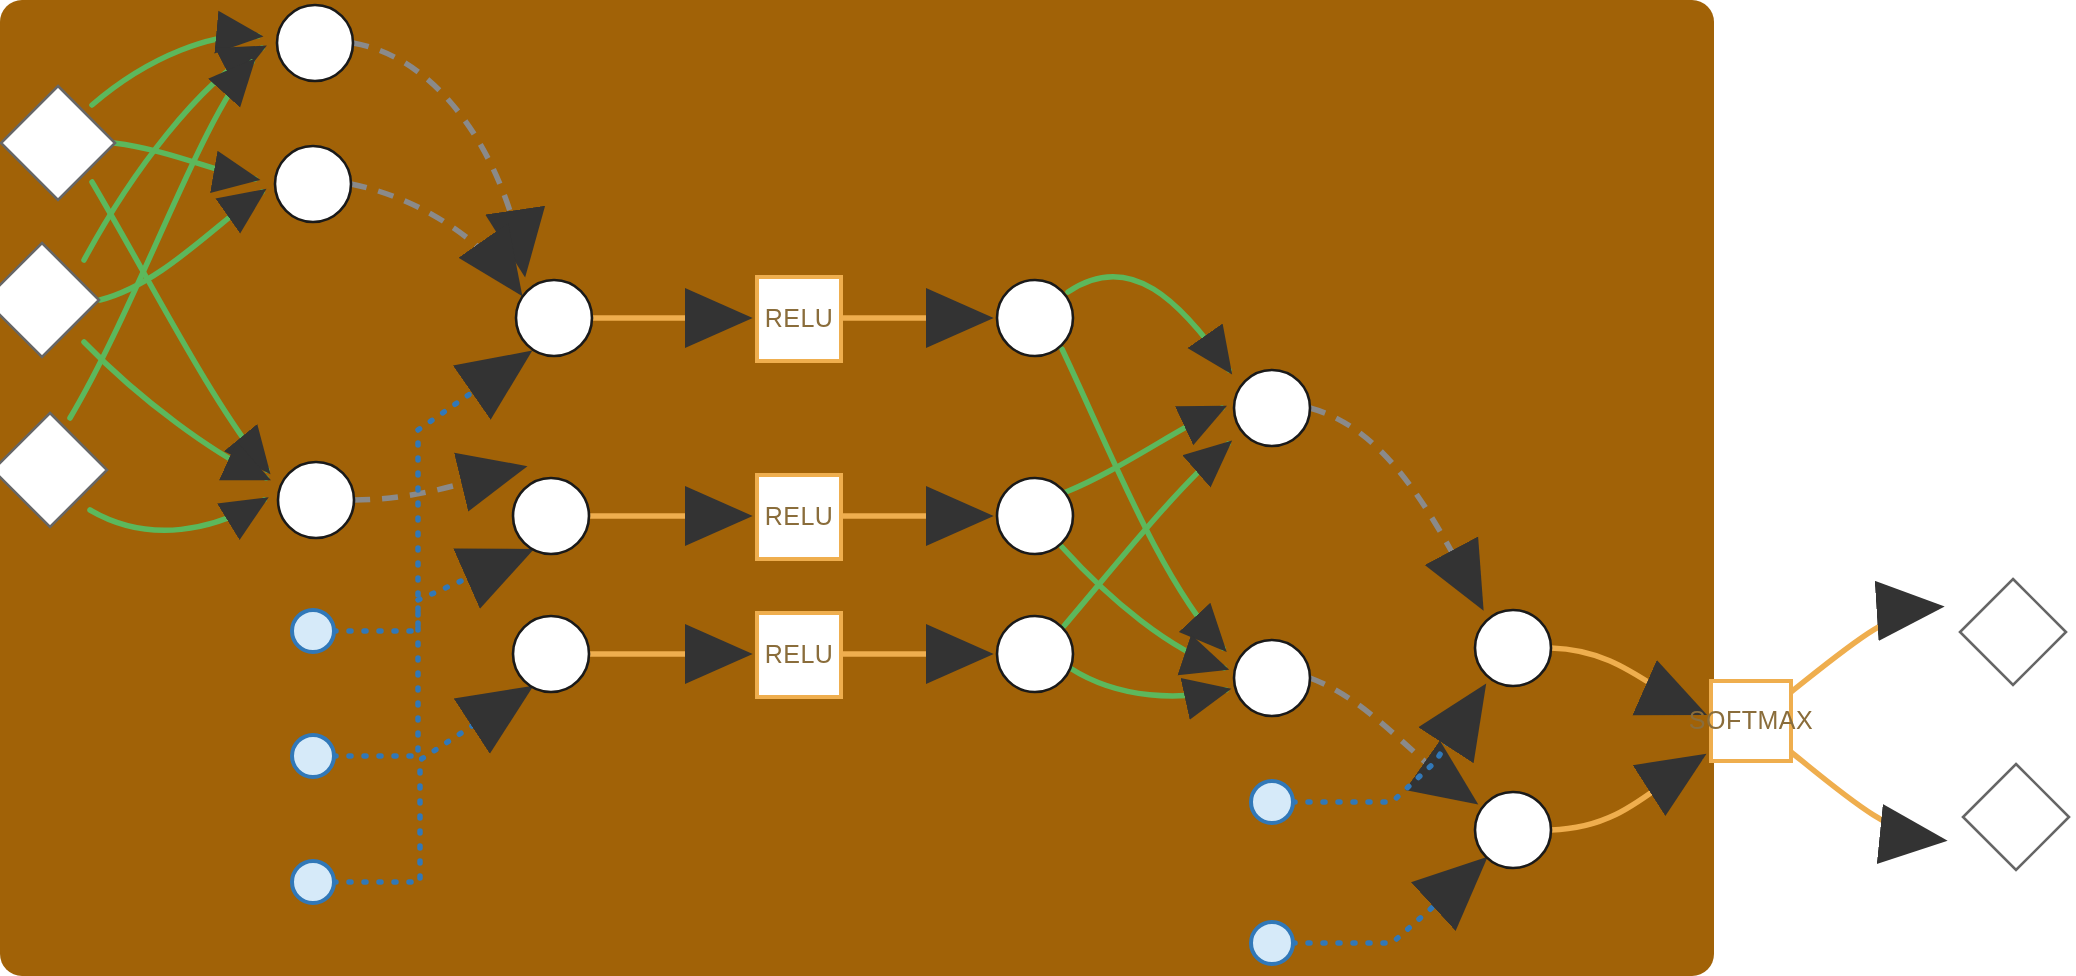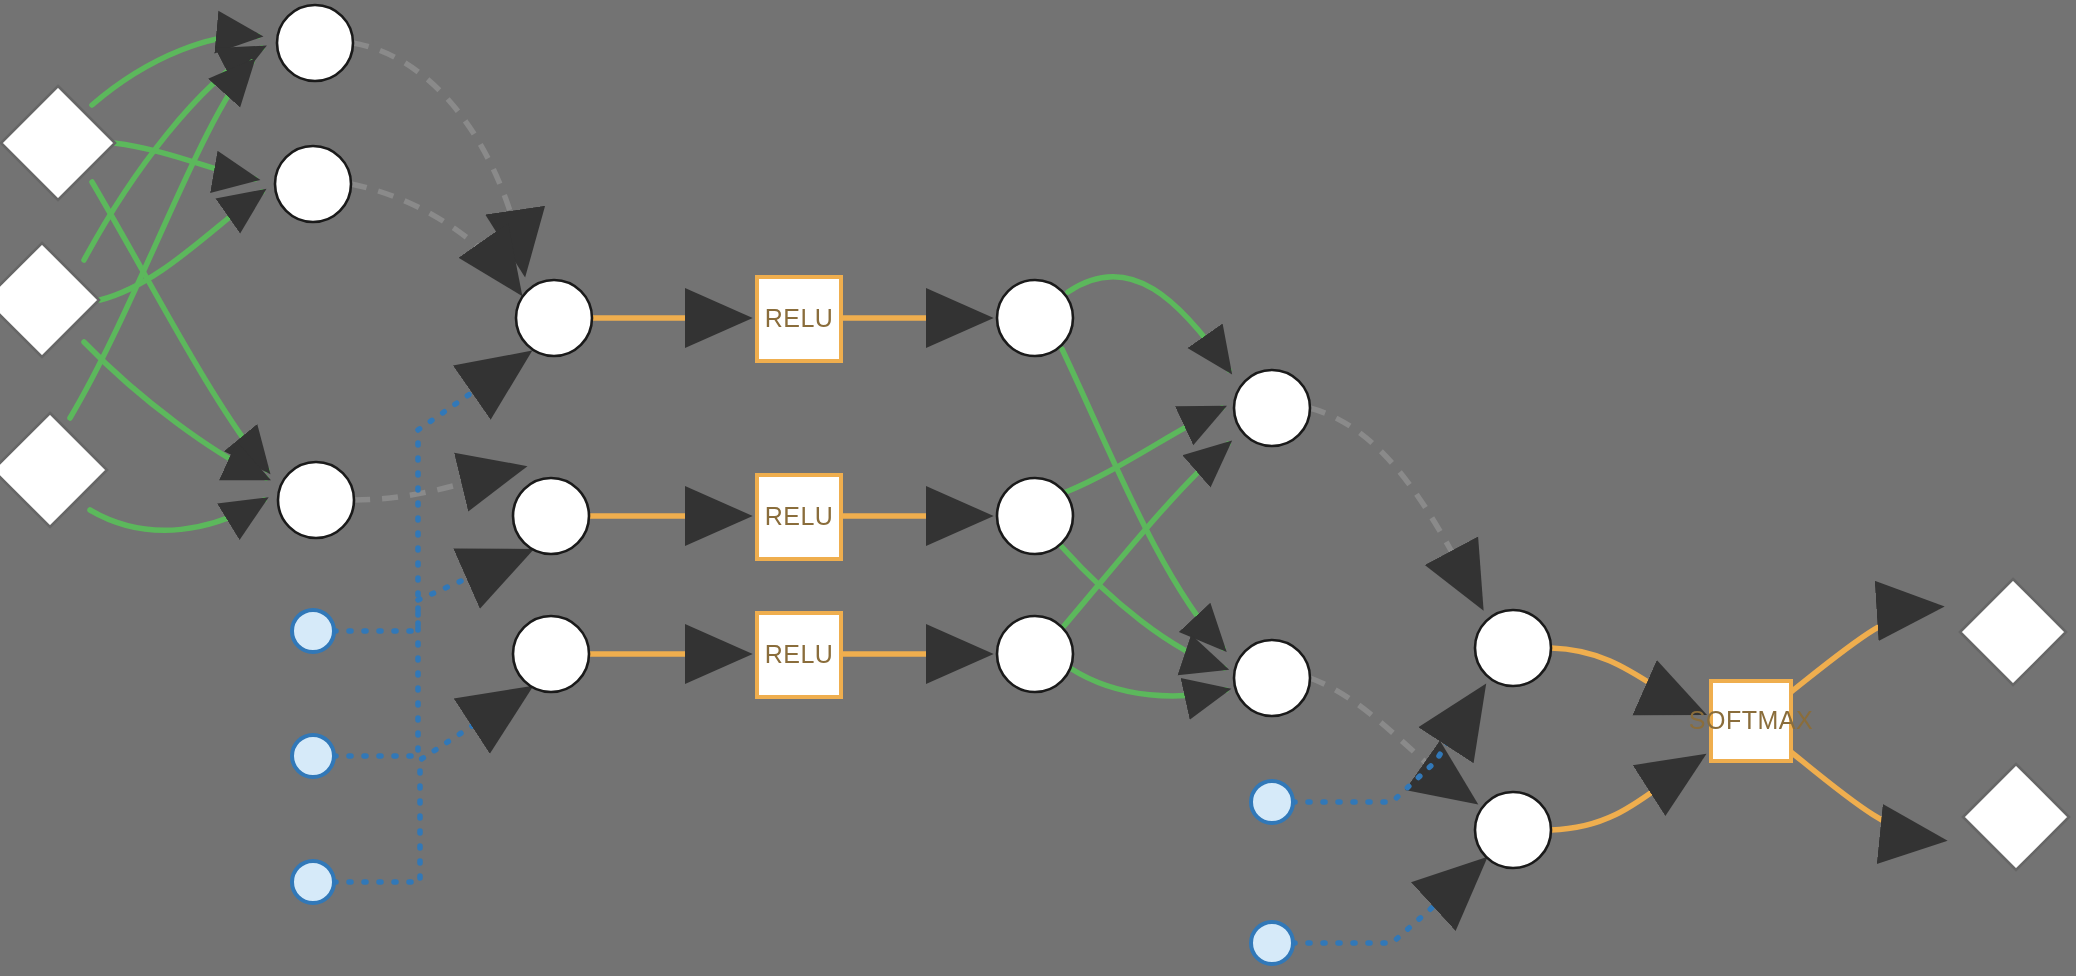--- a/index.html
+++ b/index.html
@@ -8,23 +8,24 @@
     background: #ffffff;
   }
   body {
     width: 2076px;
     height: 976px;
     font-family: "Liberation Sans", sans-serif;
     overflow: hidden;
   }
   #canvas-wrap {
     position: relative;
-    width: 2076px;
+    width: 1714px;
     height: 976px;
-    background: #737373;
+    background: #a16207;
+    border-radius: 22px;
   }
   svg#nn-svg {
     display: block;
     width: 2076px;
     height: 976px;
   }
   .op-label {
     font-family: "Liberation Sans", sans-serif;
     font-size: 25px;
     fill: #8a6d3b;

